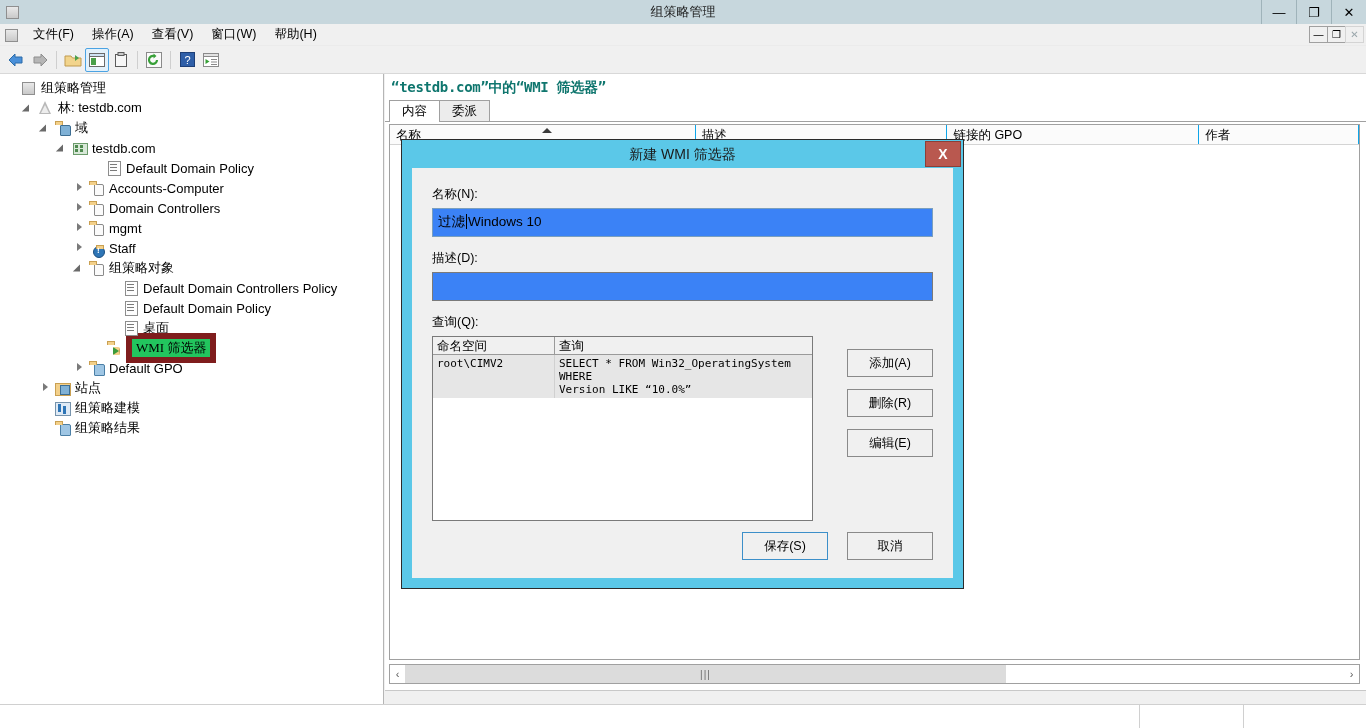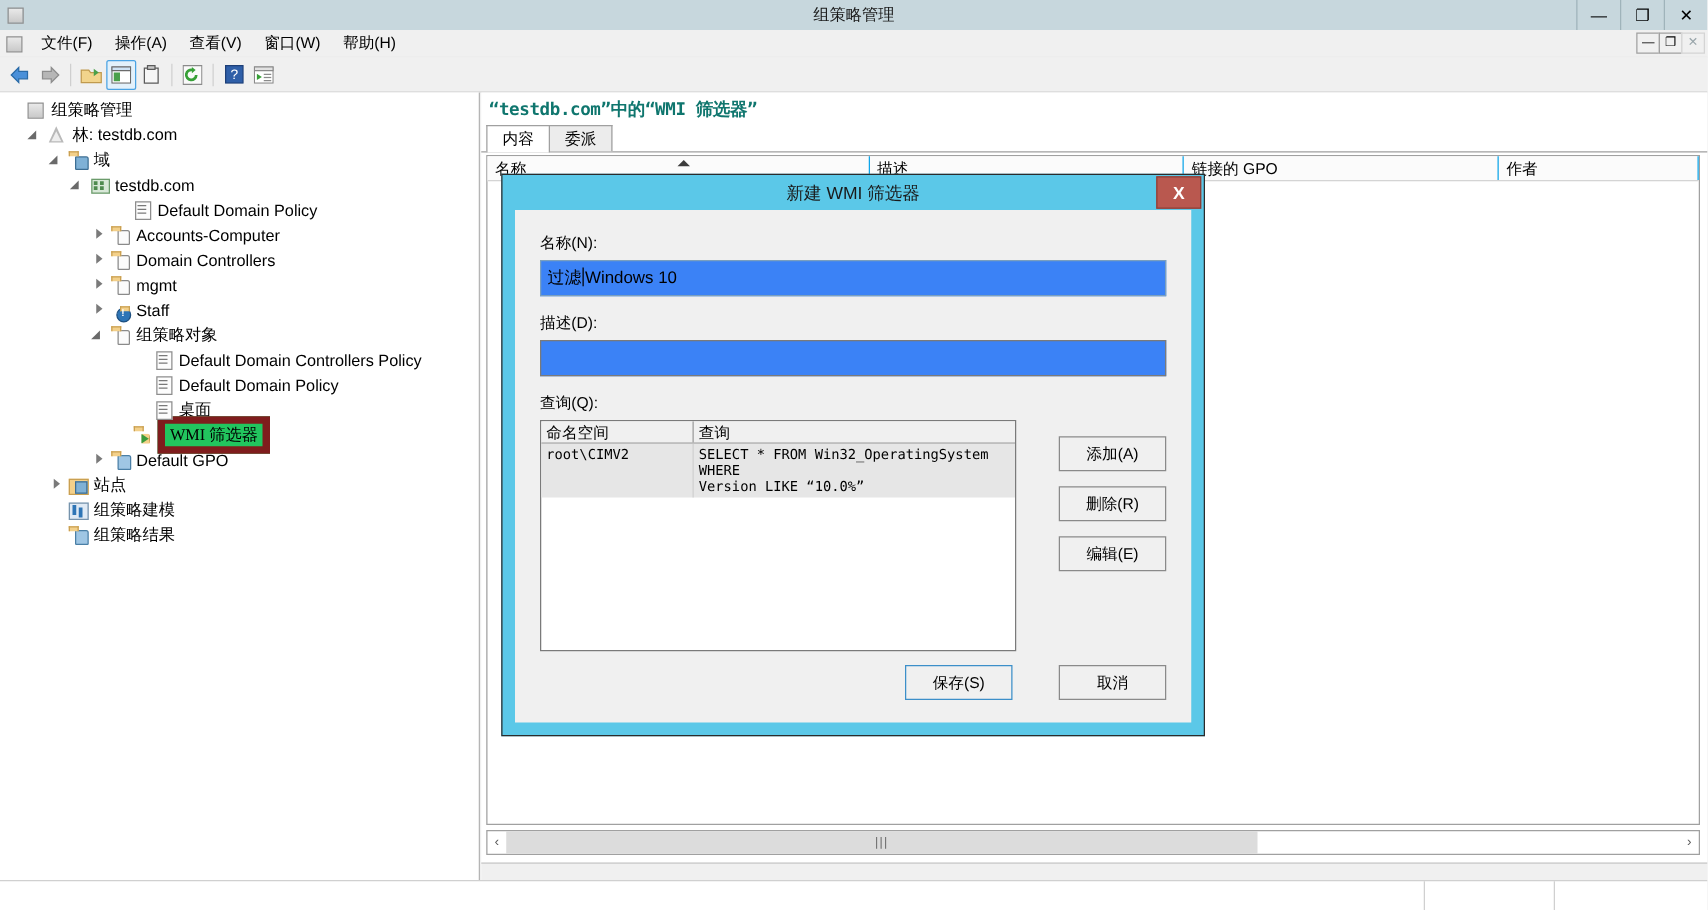--- a/index.html
+++ b/index.html
@@ -288,21 +288,21 @@
   .ql-cell.c2 { flex: 1; white-space: pre-line; }
 
   .qbtns { margin-left: 34px; display: flex; flex-direction: column; gap: 12px; padding-top: 13px; }
   .btn {
     width: 86px; height: 28px; background: #f0f0f0; border: 1px solid #8a8a8a;
     font-size: 12.5px; color: #000; display:flex; align-items:center; justify-content:center;
     font-family: "Liberation Sans", sans-serif;
   }
   .btn.primary { border: 1px solid #3c8fc9; }
   .dlg-footer {
-    position: absolute; right: 20px; bottom: 18px; display: flex; gap: 37px; padding-left: 20px;
+    position: absolute; right: 20px; bottom: 18px; display: flex; gap: 19px; padding-left: 20px;
   }
 </style>
 </head>
 <body>
 
 <div id="root">
 
   <div class="titlebar">
     <div class="titlebar-icon">
       <div class="ic-console" style="position:absolute;left:2px;top:2px;"></div>

